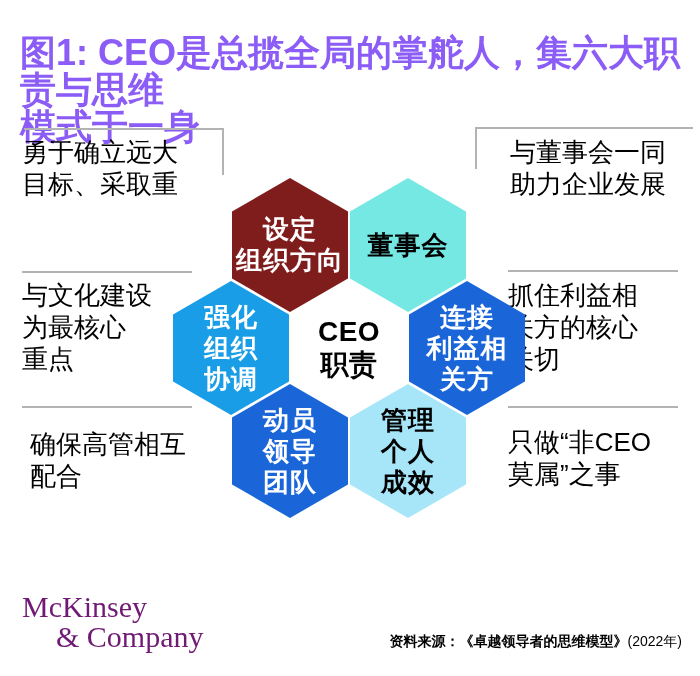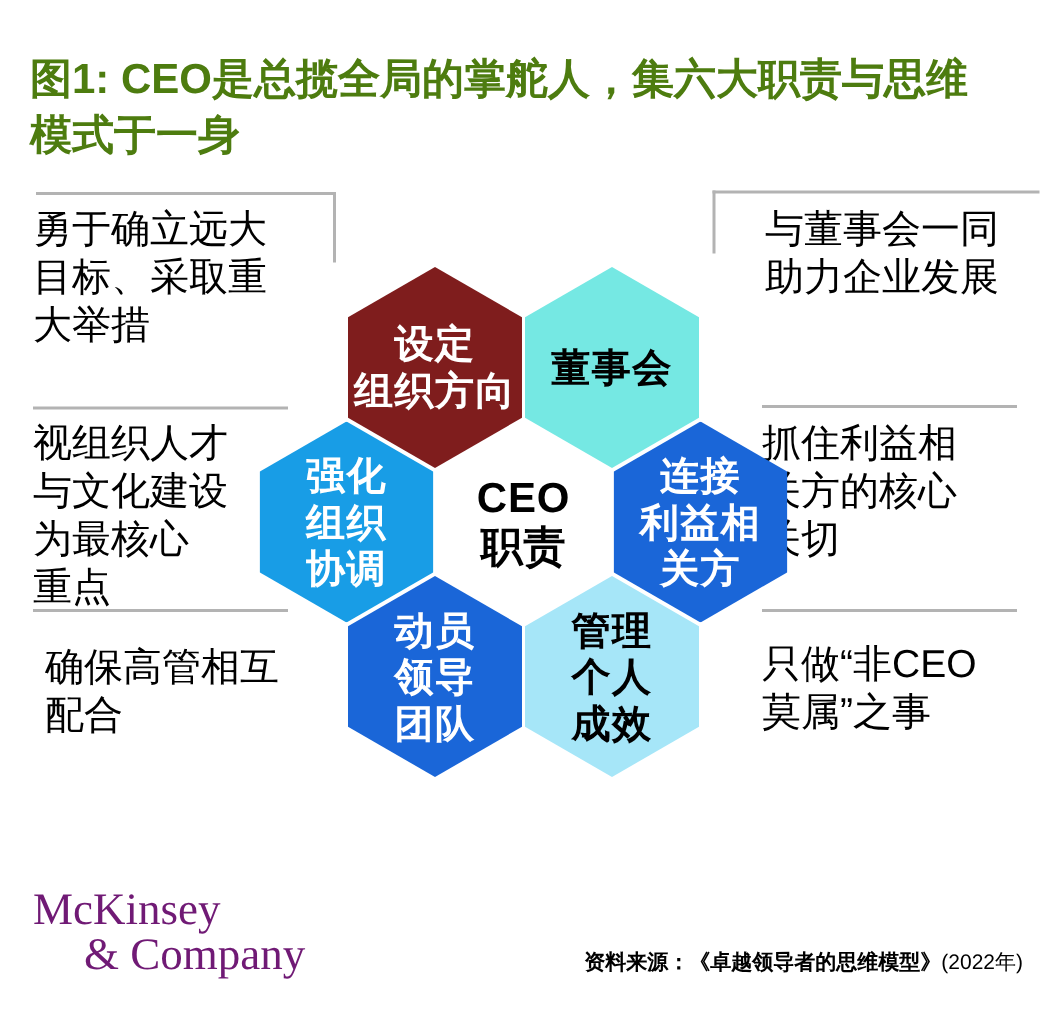--- a/index.html
+++ b/index.html
@@ -4,21 +4,21 @@
 <style>
   * { margin:0; padding:0; box-sizing:border-box; }
   html,body { background:#fff; }
   .page {
     position:relative; width:700px; height:676px; background:#ffffff;
     font-family:"Liberation Sans","DejaVu Sans",sans-serif; color:#000;
     overflow:hidden;
   }
   .title {
     position:absolute; left:20px; top:34px; width:672px;
-    font-size:28px; line-height:37px; font-weight:bold; color:#4d7c0f;
+    font-size:36px; line-height:37px; font-weight:bold; color:#8b5cf6;
   }
   .title .tline { display:block; }
 
   
   .conn { position:absolute; border-top:2px solid #b3b3b3; }
   .conn .tick { position:absolute; top:-2px; width:2px; background:#b3b3b3; }
   .conn-left-top  { left:24px;  top:128px; width:200px; }
   .conn-left-top .tick  { right:0; height:47px; }
   .conn-right-top { left:475px; top:127px; width:218px; }
   .conn-right-top .tick { left:0;  height:42px; }
@@ -85,24 +85,22 @@
       <div class="tick"></div>
     </div>
   <div class="hline line-left-mid"></div>
   <div class="hline line-left-bot"></div>
   <div class="hline line-right-mid"></div>
   <div class="hline line-right-bot"></div>
 
   <div class="annot annot-left-1">
     <span class="line">勇于确立远大</span>
     <span class="line">目标、采取重</span>
-    <span class="line">大举措</span>
   </div>
   <div class="annot annot-left-2">
-    <span class="line">视组织人才</span>
     <span class="line">与文化建设</span>
     <span class="line">为最核心</span>
     <span class="line">重点</span>
   </div>
   <div class="annot annot-left-3">
     <span class="line">确保高管相互</span>
     <span class="line">配合</span>
   </div>
 
   <div class="annot annot-right-1">

